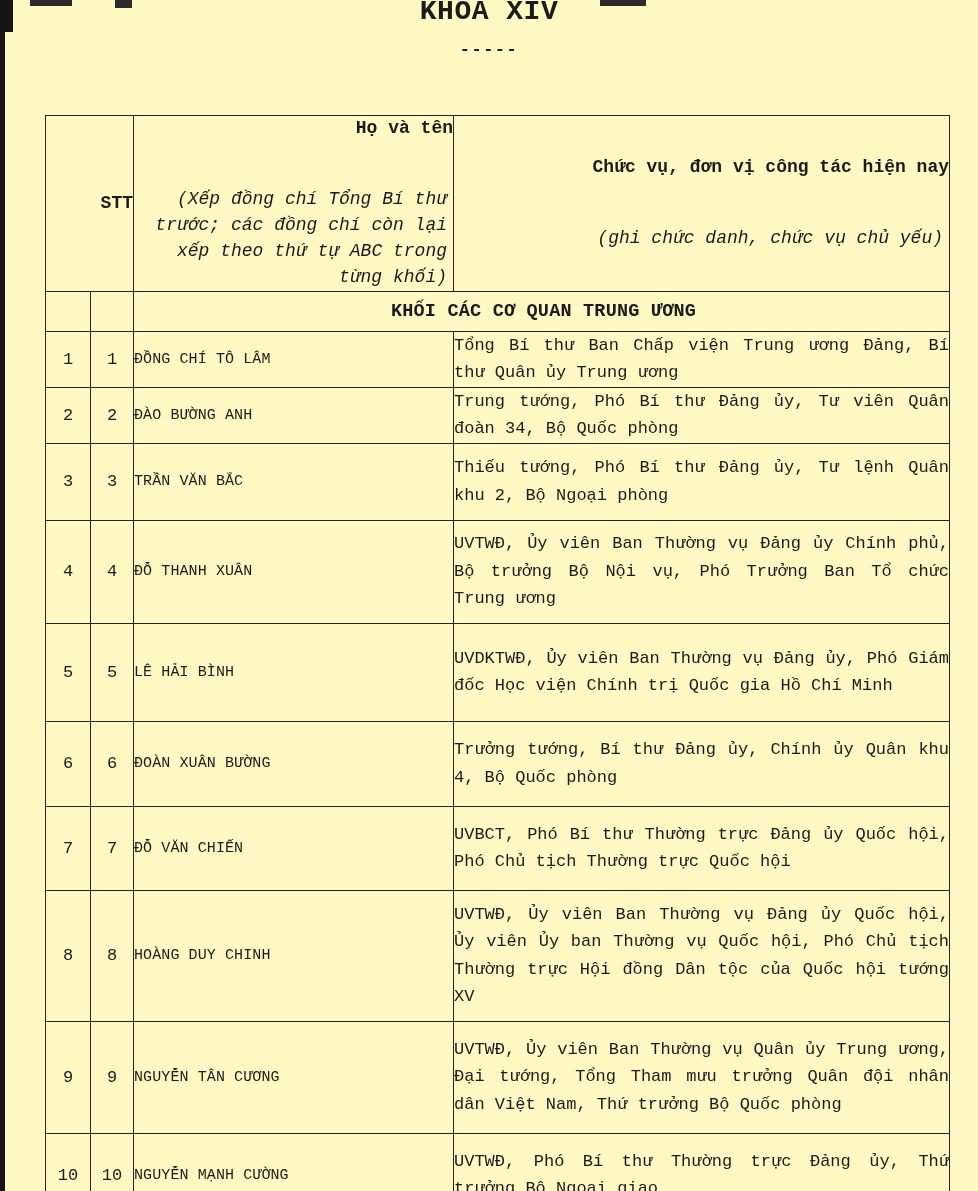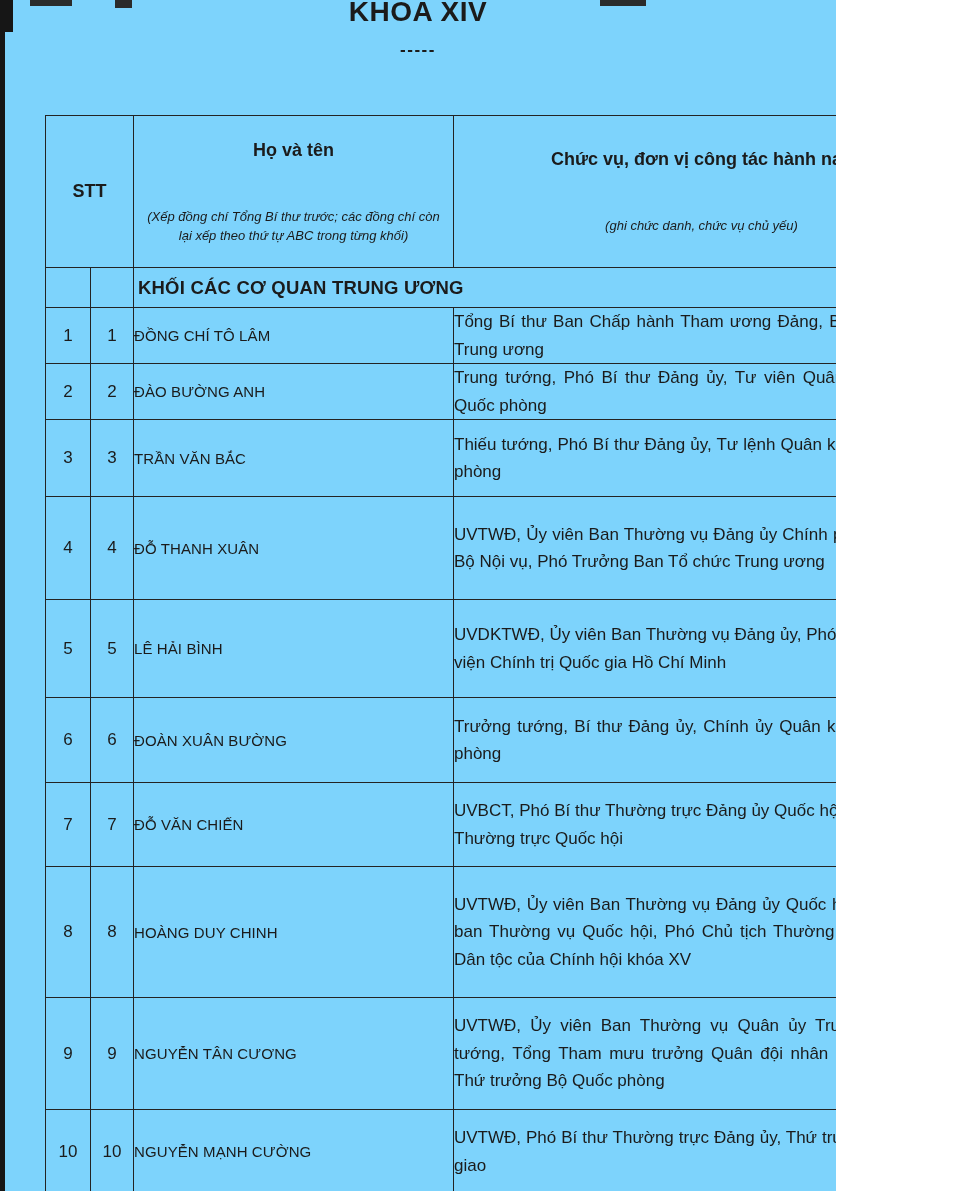--- a/index.html
+++ b/index.html
@@ -2,25 +2,25 @@
 <html><head>
 <meta charset="utf-8">
 <style>
   html, body {
     margin: 0;
     padding: 0;
     background: #ffffff;
   }
   .page {
     position: relative;
-    width: 836px;
+    width: 978px;
     height: 1191px;
-    background: #7dd3fc;
+    background: #fef9c3;
     overflow: hidden;
-    font-family: Liberation Sans, sans-serif;
+    font-family: Liberation Mono, monospace;
     color: #1b1b1b;
   }
   
   .scan-bar-left {
     position: absolute;
     left: 0; top: 0;
     width: 5px; height: 100%;
     background: #161616;
   }
   .scan-nub {
@@ -70,38 +70,38 @@
   table.roster th, table.roster td {
     padding: 0;
     vertical-align: middle;
     overflow: hidden;
   }
   col.c-stt1 { width: 45px; }
   col.c-stt2 { width: 43px; }
   col.c-name { width: 320px; }
 
   .header-row th {
-    text-align: center;
+    text-align: right;
     font-weight: bold;
     font-size: 18px;
   }
   .th-note {
     font-weight: normal;
     font-style: italic;
-    font-size: 13px;
+    font-size: 18px;
     line-height: 1.45;
     padding: 0 6px;
     margin-top: 45px;
   }
   .th-title { font-size: 18px; line-height: 1.4; }
 
   .section-row td.section-cell {
     font-weight: bold;
     font-size: 18.5px;
-    text-align: left;
+    text-align: center;
     padding-left: 4px;
     letter-spacing: 0.2px;
   }
 
   td.stt {
     text-align: center;
     font-size: 17px;
   }
   td.name {
     font-size: 15px;
@@ -137,36 +137,36 @@
         <col class="c-pos">
     </colgroup>
     <thead>
       <tr class="header-row" style="height:152px;">
         <th colspan="2">STT</th>
         <th>
           <div class="th-title">Họ và tên</div>
           <div class="th-note">(Xếp đồng chí Tổng Bí thư trước; các đồng chí còn lại xếp theo thứ tự ABC trong từng khối)</div>
         </th>
         <th>
-          <div class="th-title">Chức vụ, đơn vị công tác hành nay</div>
+          <div class="th-title">Chức vụ, đơn vị công tác hiện nay</div>
           <div class="th-note">(ghi chức danh, chức vụ chủ yếu)</div>
         </th>
       </tr>
     </thead>
     <tbody id="rows-body">
       <tr class="section-row" style="height:40px;">
         <td></td>
         <td></td>
         <td colspan="2" class="section-cell">KHỐI CÁC CƠ QUAN TRUNG ƯƠNG</td>
       </tr>
     <tr class="data-row" style="height: 55px;">
           <td class="stt">1</td>
           <td class="stt">1</td>
           <td class="name">ĐỒNG CHÍ TÔ LÂM</td>
-          <td class="pos">Tổng Bí thư Ban Chấp hành Tham ương Đảng, Bí thư Quân ủy Trung ương</td>
+          <td class="pos">Tổng Bí thư Ban Chấp viện Trung ương Đảng, Bí thư Quân ủy Trung ương</td>
         </tr>
         <tr class="data-row" style="height: 47px;">
           <td class="stt">2</td>
           <td class="stt">2</td>
           <td class="name">ĐÀO BƯỜNG ANH</td>
           <td class="pos">Trung tướng, Phó Bí thư Đảng ủy, Tư viên Quân đoàn 34, Bộ Quốc phòng</td>
         </tr>
         <tr class="data-row" style="height: 77px;">
           <td class="stt">3</td>
           <td class="stt">3</td>
@@ -194,21 +194,21 @@
         <tr class="data-row" style="height: 84px;">
           <td class="stt">7</td>
           <td class="stt">7</td>
           <td class="name">ĐỖ VĂN CHIẾN</td>
           <td class="pos">UVBCT, Phó Bí thư Thường trực Đảng ủy Quốc hội, Phó Chủ tịch Thường trực Quốc hội</td>
         </tr>
         <tr class="data-row" style="height: 131px;">
           <td class="stt">8</td>
           <td class="stt">8</td>
           <td class="name">HOÀNG DUY CHINH</td>
-          <td class="pos">UVTWĐ, Ủy viên Ban Thường vụ Đảng ủy Quốc hội, Ủy viên Ủy ban Thường vụ Quốc hội, Phó Chủ tịch Thường trực Hội đồng Dân tộc của Chính hội khóa XV</td>
+          <td class="pos">UVTWĐ, Ủy viên Ban Thường vụ Đảng ủy Quốc hội, Ủy viên Ủy ban Thường vụ Quốc hội, Phó Chủ tịch Thường trực Hội đồng Dân tộc của Quốc hội tướng XV</td>
         </tr>
         <tr class="data-row" style="height: 112px;">
           <td class="stt">9</td>
           <td class="stt">9</td>
           <td class="name">NGUYỄN TÂN CƯƠNG</td>
           <td class="pos">UVTWĐ, Ủy viên Ban Thường vụ Quân ủy Trung ương, Đại tướng, Tổng Tham mưu trưởng Quân đội nhân dân Việt Nam, Thứ trưởng Bộ Quốc phòng</td>
         </tr>
         <tr class="data-row" style="height: 84px;">
           <td class="stt">10</td>
           <td class="stt">10</td>

